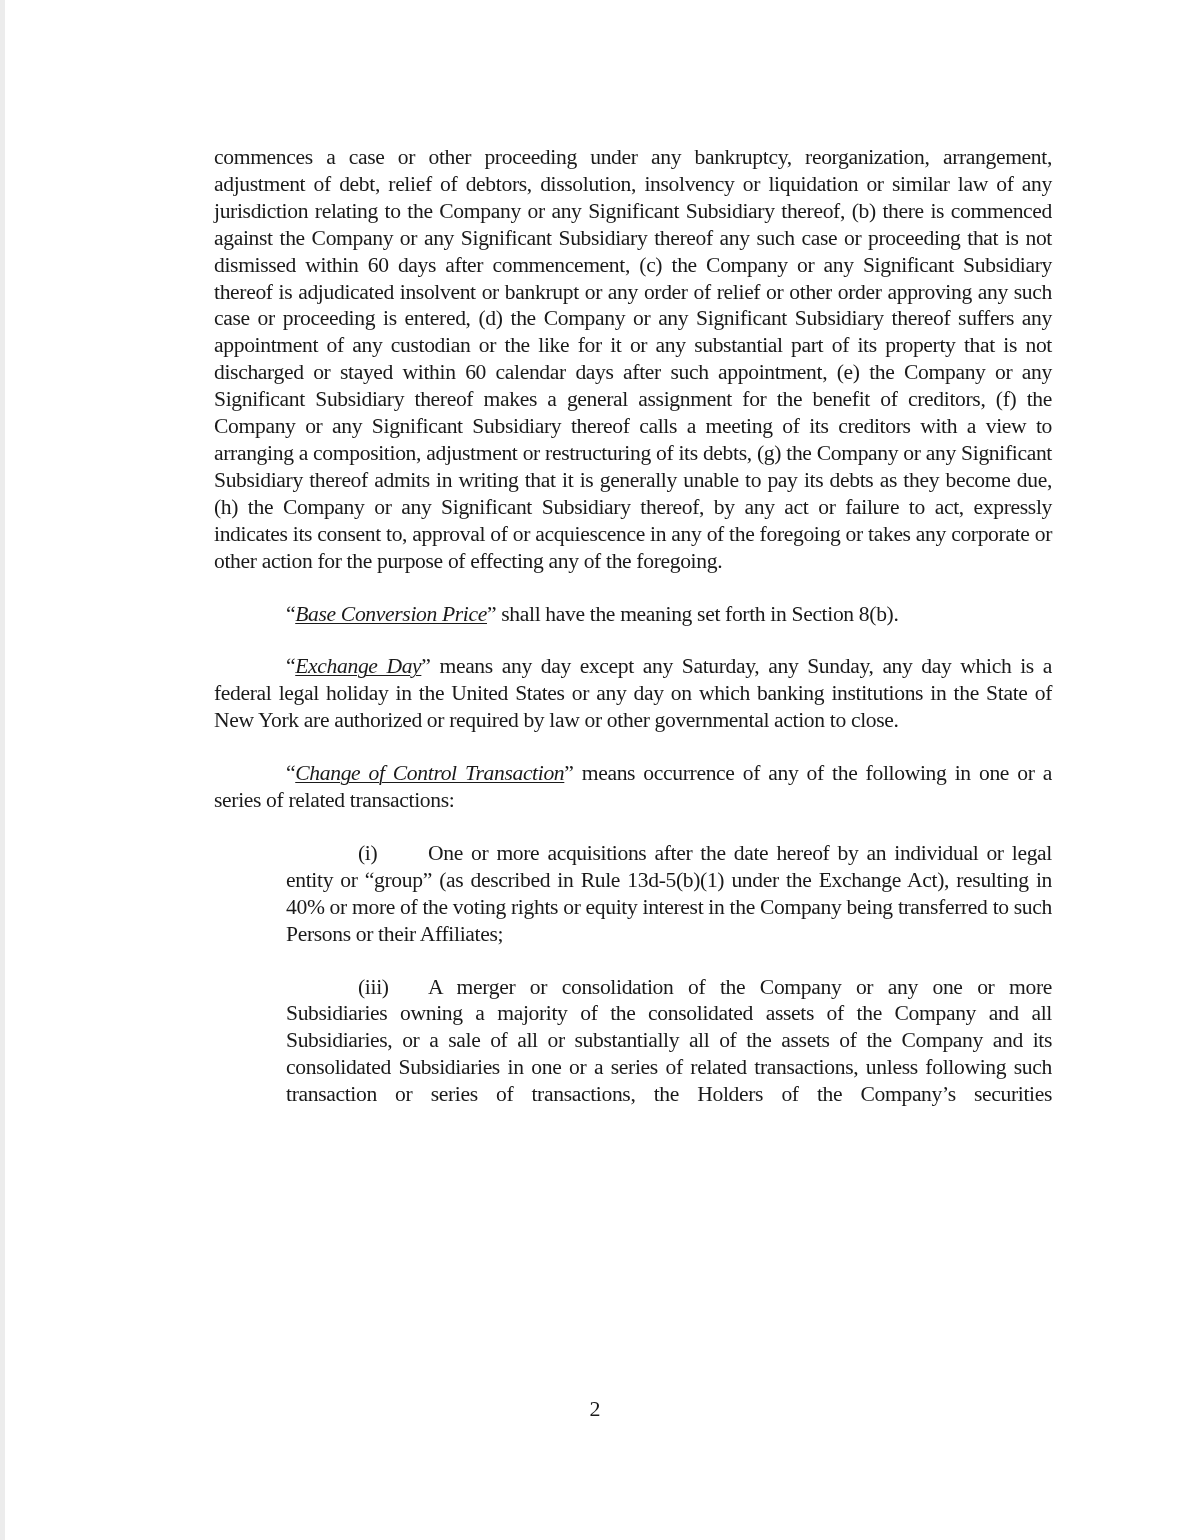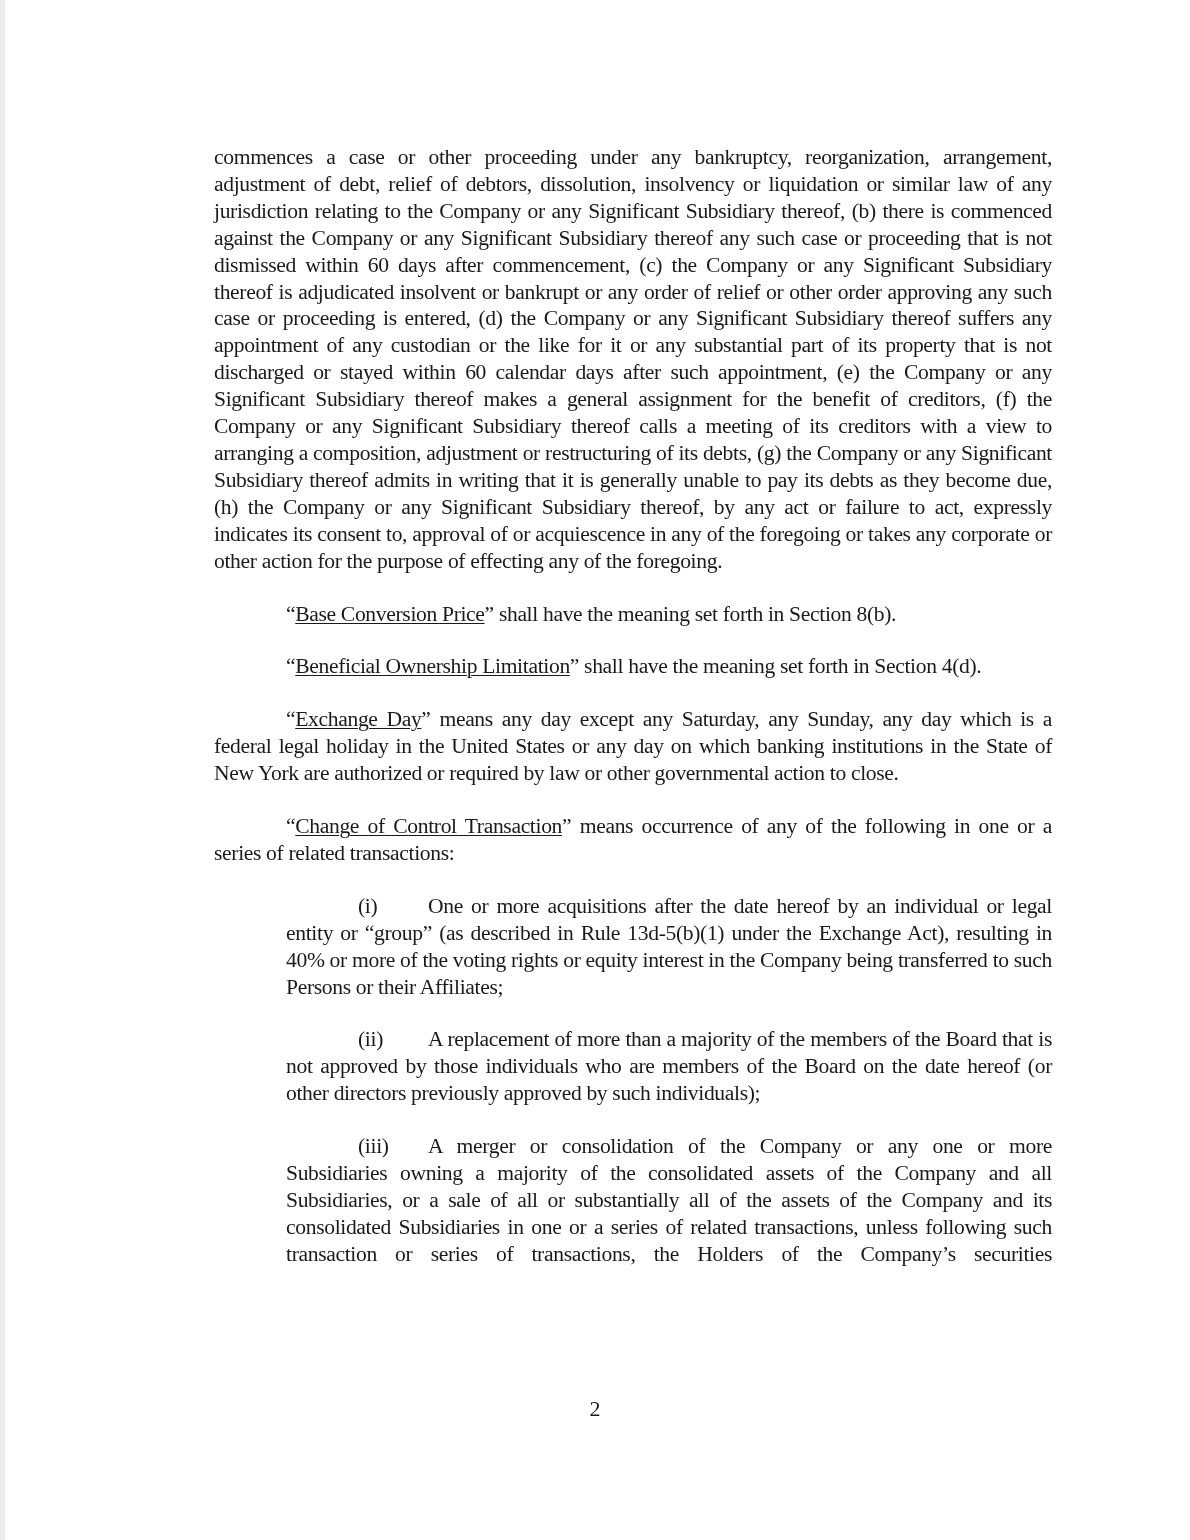--- a/index.html
+++ b/index.html
@@ -31,21 +31,21 @@
     letter-spacing: -0.35px;
   }
   .para {
     margin: 0;
     text-align: justify;
     text-align-last: left;
   }
   .indent { text-indent: 72px; }
   .gap { margin-top: 26px; }
   .gap-none { margin-top: 0; }
-  .u { text-decoration: underline; text-underline-offset: 2px; text-decoration-thickness: 1px; }
+  .u { text-decoration: underline; text-underline-offset: 2px; text-decoration-thickness: 1px; font-style: italic; }
   .sub {
     margin-left: 72px;
     text-indent: 72px;
     font-family: Liberation Serif, serif;
   }
   .sub .num {
     display: inline-block;
     width: 70px;
     text-indent: 0;
   }
@@ -63,28 +63,26 @@
 <body>
 
 <div class="edge-strip"></div>
 
 <div class="page">
 
   <p class="para">commences a case or other proceeding under any bankruptcy, reorganization, arrangement, adjustment of debt, relief of debtors, dissolution, insolvency or liquidation or similar law of any jurisdiction relating to the Company or any Significant Subsidiary thereof, (b) there is commenced against the Company or any Significant Subsidiary thereof any such case or proceeding that is not dismissed within 60 days after commencement, (c) the Company or any Significant Subsidiary thereof is adjudicated insolvent or bankrupt or any order of relief or other order approving any such case or proceeding is entered, (d) the Company or any Significant Subsidiary thereof suffers any appointment of any custodian or the like for it or any substantial part of its property that is not discharged or stayed within 60 calendar days after such appointment, (e) the Company or any Significant Subsidiary thereof makes a general assignment for the benefit of creditors, (f) the Company or any Significant Subsidiary thereof calls a meeting of its creditors with a view to arranging a composition, adjustment or restructuring of its debts, (g) the Company or any Significant Subsidiary thereof admits in writing that it is generally unable to pay its debts as they become due, (h) the Company or any Significant Subsidiary thereof, by any act or failure to act, expressly indicates its consent to, approval of or acquiescence in any of the foregoing or takes any corporate or other action for the purpose of effecting any of the foregoing.</p>
 
   <p class="para indent gap"><span>“</span><span class="u">Base Conversion Price</span><span>”</span><span> shall have the meaning set forth in Section 8(b).</span></p>
 
-  <p class="para indent gap"><span>“</span><span class="u">Beneficial Ownership Limitation</span><span>”</span><span> shall have the meaning set forth in Section 4(d).</span></p>
 
   <p class="para indent gap"><span>“</span><span class="u">Exchange Day</span><span>”</span><span> means any day except any Saturday, any Sunday, any day which is a federal legal holiday in the United States or any day on which banking institutions in the State of New York are authorized or required by law or other governmental action to close.</span></p>
 
 
   <p class="para indent gap"><span>“</span><span class="u">Change of Control Transaction</span><span>”</span><span> means occurrence of any of the following in one or a series of related transactions:</span></p>
 
   <p class="para sub gap"><span class="num">(i)</span><span>One or more acquisitions after the date hereof by an individual or legal entity or “group” (as described in Rule 13d-5(b)(1) under the Exchange Act), resulting in 40% or more of the voting rights or equity interest in the Company being transferred to such Persons or their Affiliates;</span></p>
 
-  <p class="para sub gap"><span class="num">(ii)</span><span>A replacement of more than a majority of the members of the Board that is not approved by those individuals who are members of the Board on the date hereof (or other directors previously approved by such individuals);</span></p>
 
   <p class="para sub gap" style="text-align-last: justify;"><span class="num">(iii)</span><span>A merger or consolidation of the Company or any one or more Subsidiaries owning a majority of the consolidated assets of the Company and all Subsidiaries, or a sale of all or substantially all of the assets of the Company and its consolidated Subsidiaries in one or a series of related transactions, unless following such transaction or series of transactions, the Holders of the Company’s securities</span></p>
 
 </div>
 
 <div class="page-number">2</div>
 
 </body></html>

